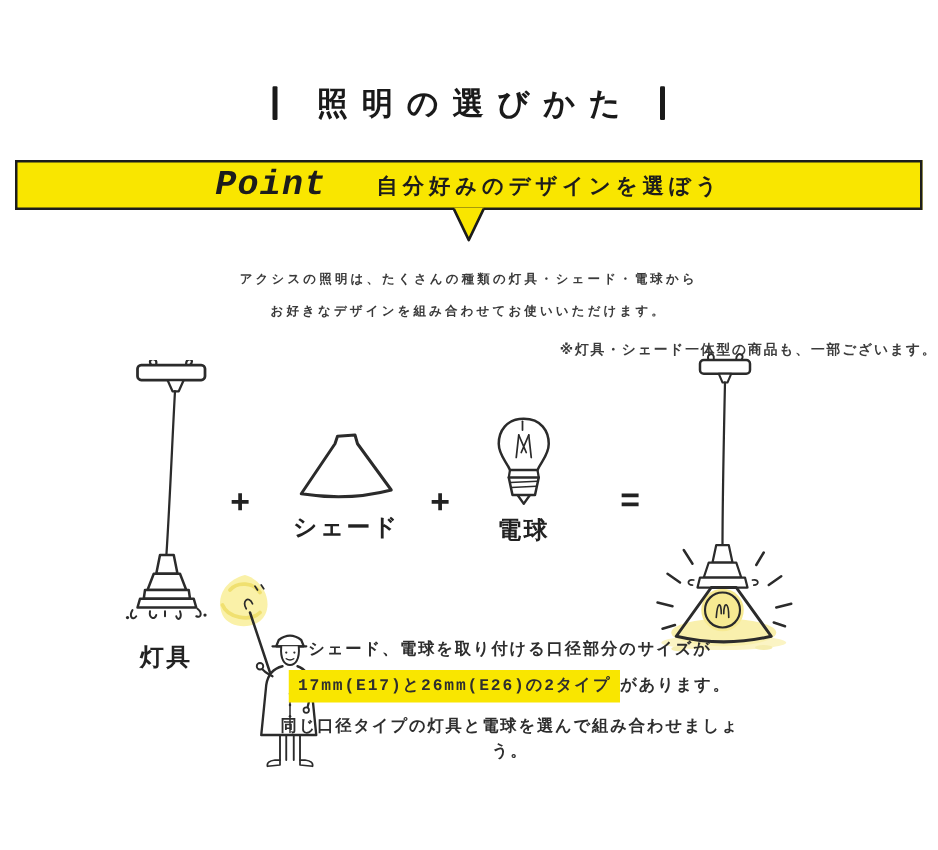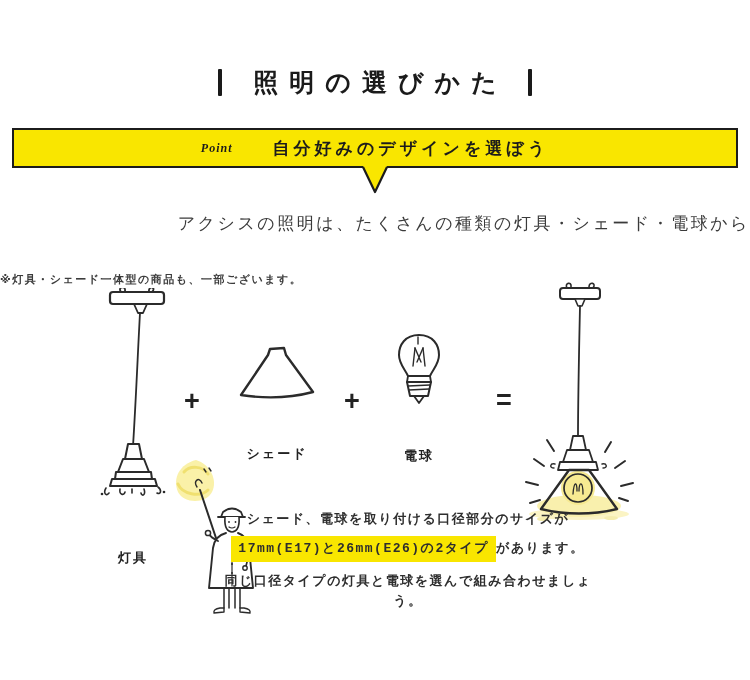--- a/index.html
+++ b/index.html
@@ -18,39 +18,39 @@
     font-size:25px;font-weight:700;letter-spacing:11px;color:#1a1a1a;
     text-indent:11px; 
   }
   
   .banner{
     position:absolute;left:12px;right:12px;top:128px;height:40px;
     box-sizing:border-box;background:#f9e600;border:2px solid #1c1c1c;
     display:flex;align-items:center;justify-content:center;gap:30px;
   }
   .banner .point{
-    font-family:Liberation Serif, serif;
-    font-style:italic;font-weight:700;font-size:12px;letter-spacing:1px;
+    font-family:Liberation Mono, monospace;
+    font-style:italic;font-weight:700;font-size:28px;letter-spacing:1px;
   }
   .banner .banner-text{font-size:17px;font-weight:700;letter-spacing:4px;margin-left:10px;}
   .banner-tail{position:absolute;left:50%;transform:translateX(-50%);top:166px;}
   
   .intro{
-    position:absolute;top:211px;left:0;right:0;text-align:right;
-    font-size:17px;font-weight:400;color:#3a3a3a;letter-spacing:2.5px;line-height:26px;
+    position:absolute;top:211px;left:0;right:0;text-align:center;
+    font-size:10px;font-weight:700;color:#3a3a3a;letter-spacing:2.5px;line-height:26px;
   }
   .note{
-    position:absolute;top:272px;left:0;right:0;text-align:left;
+    position:absolute;top:272px;left:0;right:0;text-align:right;
     font-size:11px;font-weight:700;color:#3c3c3c;letter-spacing:1.5px;
   }
   
   .illu{position:absolute;}
   .illu-label{
-    position:absolute;text-align:center;font-size:13px;font-weight:700;
-    letter-spacing:2px;color:#222;margin-top:36px;
+    position:absolute;text-align:center;font-size:19px;font-weight:700;
+    letter-spacing:2px;color:#222;
   }
   .operator{
     position:absolute;font-size:27px;font-weight:700;color:#222;text-align:center;
   }
   
   .caption{
     position:absolute;left:218px;top:509px;width:380px;text-align:center;
     font-size:13px;font-weight:700;color:#2e2e2e;letter-spacing:1.5px;line-height:20px;
   }
   .caption .cap-line2{margin-top:7px;font-family:Liberation Mono, monospace;}
@@ -73,20 +73,21 @@
   <span class="point">Point</span>
   <span class="banner-text">自分好みのデザインを選ぼう</span>
 </div>
 <svg class="banner-tail" width="28" height="30" viewBox="0 0 28 30">
   <polygon points="2,0 26,0 14,26" fill="#f9e600"></polygon>
   <path d="M2,1 L14,26 L26,1" fill="none" stroke="#1c1c1c" stroke-width="2.2" stroke-linejoin="round"></path>
 </svg>
 
 <div class="intro">
   <div>アクシスの照明は、たくさんの種類の灯具・シェード・電球から</div>
+  <div>お好きなデザインを組み合わせてお使いいただけます。</div>
 </div>
 <div class="note">※灯具・シェード一体型の商品も、一部ございます。</div>
 
 <svg class="illu" style="left:92px;top:288px;" width="100" height="224" viewBox="0 0 100 224">
   <g stroke="#2b2b2b" fill="none" stroke-linecap="round" stroke-linejoin="round">
     <path d="M29,4 C25,-1 34,-3 33,3" stroke-width="1.8"></path>
     <path d="M57,4 C56,-3 65,-1 60,4" stroke-width="1.8"></path>
     <rect x="18" y="4" width="54" height="12" rx="3" stroke-width="2.2" fill="#fff"></rect>
     <path d="M42,16 L55,16 L51,25 L46,25 Z" stroke-width="1.8" fill="#fff"></path>
     <path d="M48,25 C46,60 44,112 41,158" stroke-width="1.8"></path>

